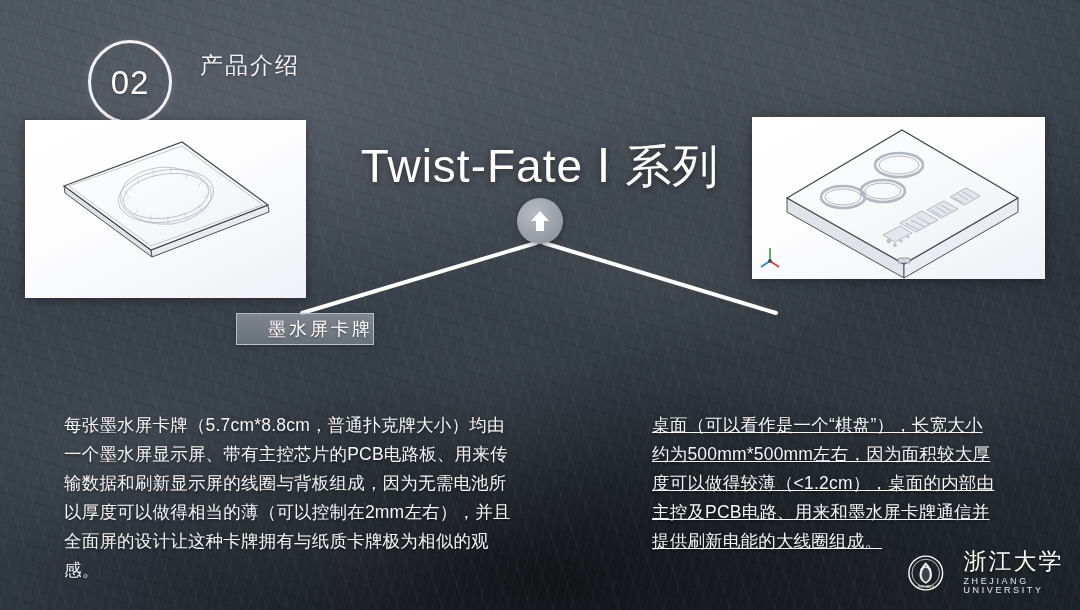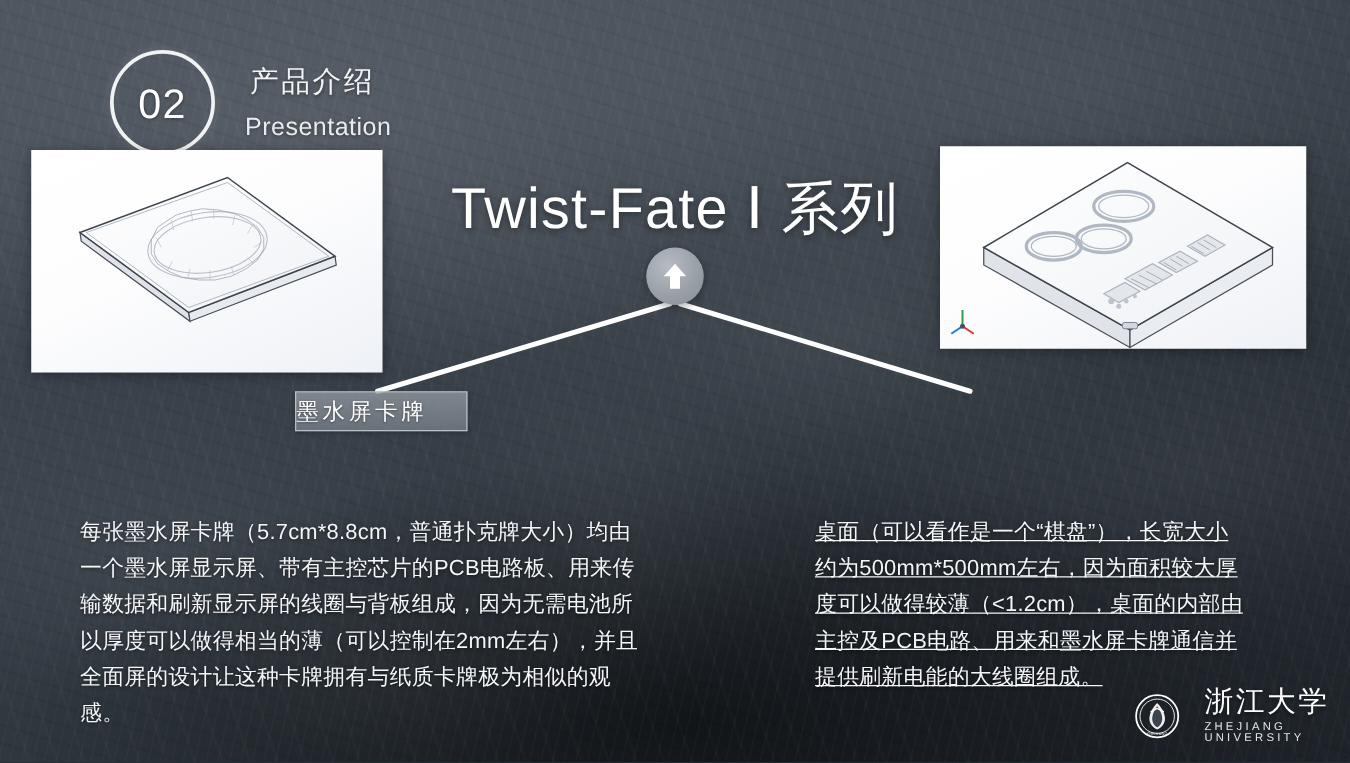--- a/index.html
+++ b/index.html
@@ -120,21 +120,21 @@
     box-shadow: 0 2px 7px rgba(0,0,0,0.35);
   }
   #arrow-badge svg { width: 20px; height: 22px; display: block; }
 
   
   #connectors { left: 0; top: 0; width: 1080px; height: 610px; pointer-events: none; }
 
   
   .category-label {
     height: 30px;
-    display: flex; align-items: center; justify-content: flex-start;
+    display: flex; align-items: center; justify-content: flex-end;
     background: linear-gradient(180deg, rgba(146,153,161,0.78) 0%, rgba(118,126,135,0.78) 100%);
     border: 1px solid rgba(206,212,219,0.75);
     color: #ffffff;
     font-size: 18px;
     letter-spacing: 3px;
     text-shadow: 0 1px 2px rgba(0,0,0,0.4);
     box-shadow: 0 1px 4px rgba(0,0,0,0.28);
   }
   #label-card { left: 236px; top: 313px; width: 136px; }
   #label-table { left: 697px; top: 313px; width: 132px; }
@@ -174,21 +174,20 @@
 </style>
 </head>
 <body>
 
 <div id="slide">
 
   <div class="layer" id="section-badge">
     <span>02</span>
   </div>
   <div class="layer" id="section-title-cn">产品介绍</div>
-  <div class="layer" id="section-title-en">Presentation</div>
 
   <div class="layer" id="main-title">Twist-Fate Ⅰ 系列</div>
 
   <svg class="layer" id="connectors" viewBox="0 0 1080 610">
     <line x1="536" y1="243" x2="302" y2="313" stroke="#ffffff" stroke-width="4" stroke-linecap="round"></line>
     <line x1="544" y1="243" x2="776" y2="313" stroke="#ffffff" stroke-width="4" stroke-linecap="round"></line>
   </svg>
 
   <div class="layer product-image" id="product-image-card">
     <svg viewBox="0 0 281 178" xmlns="http://www.w3.org/2000/svg">

